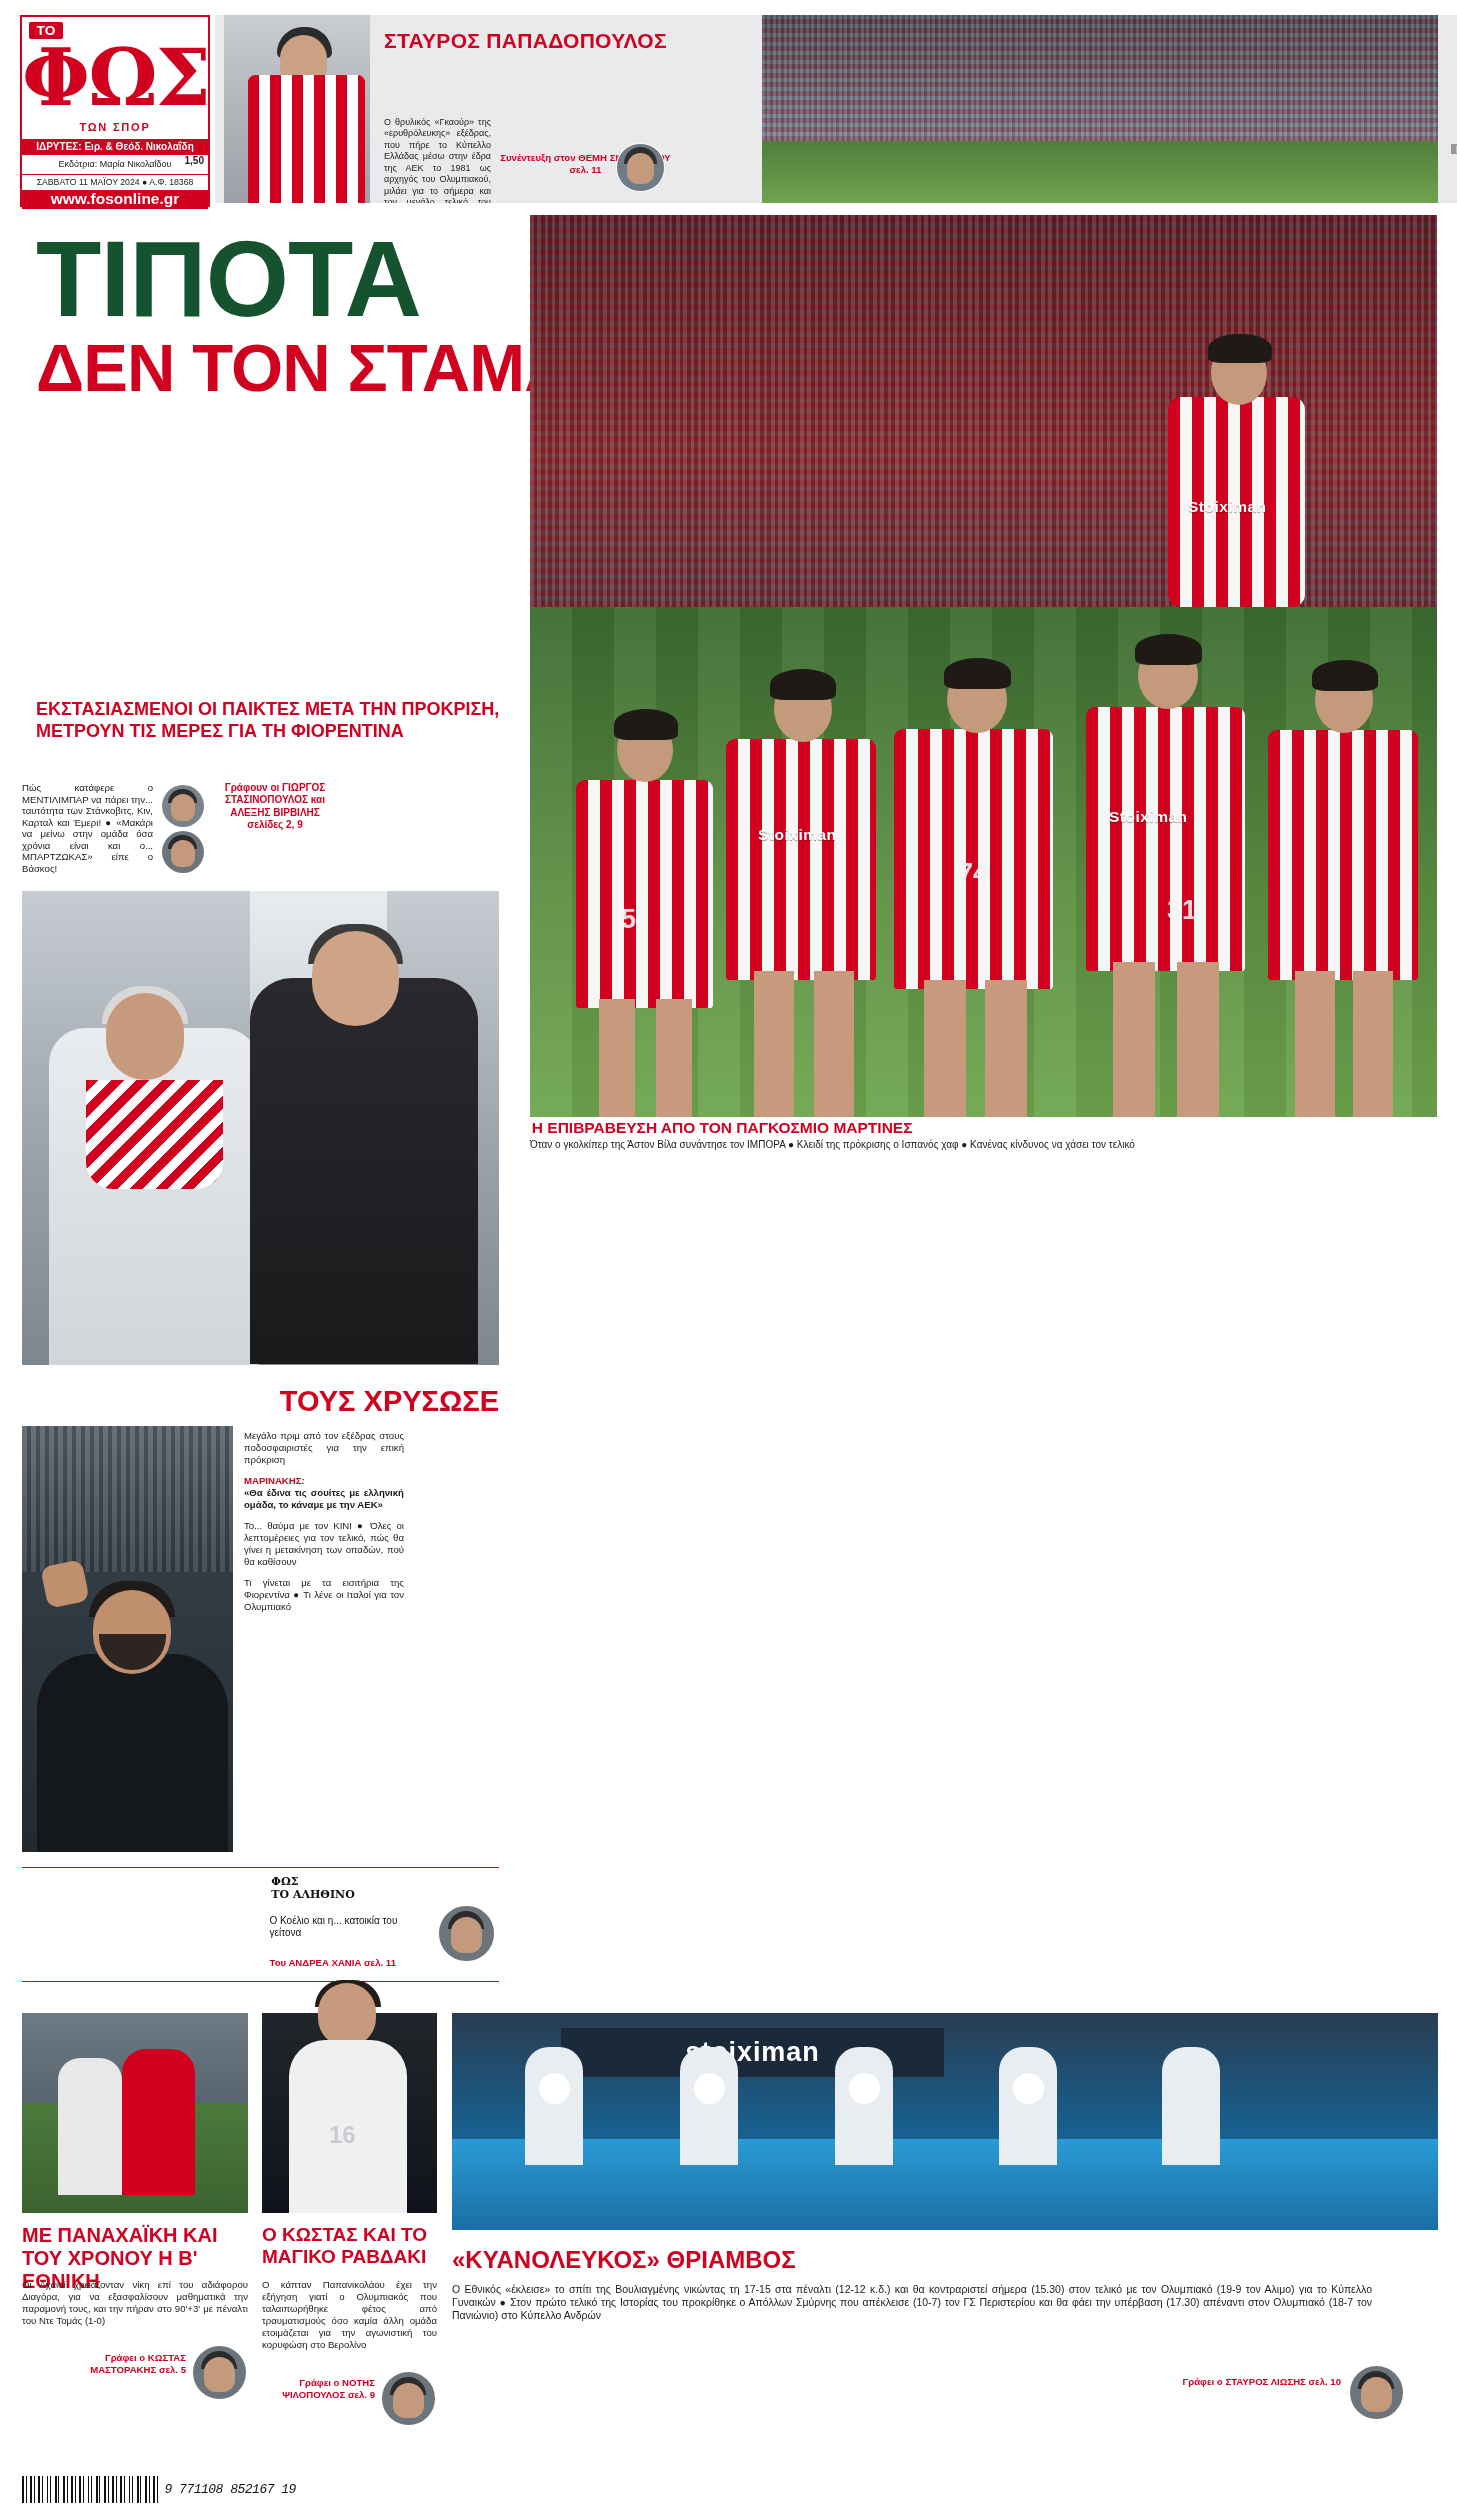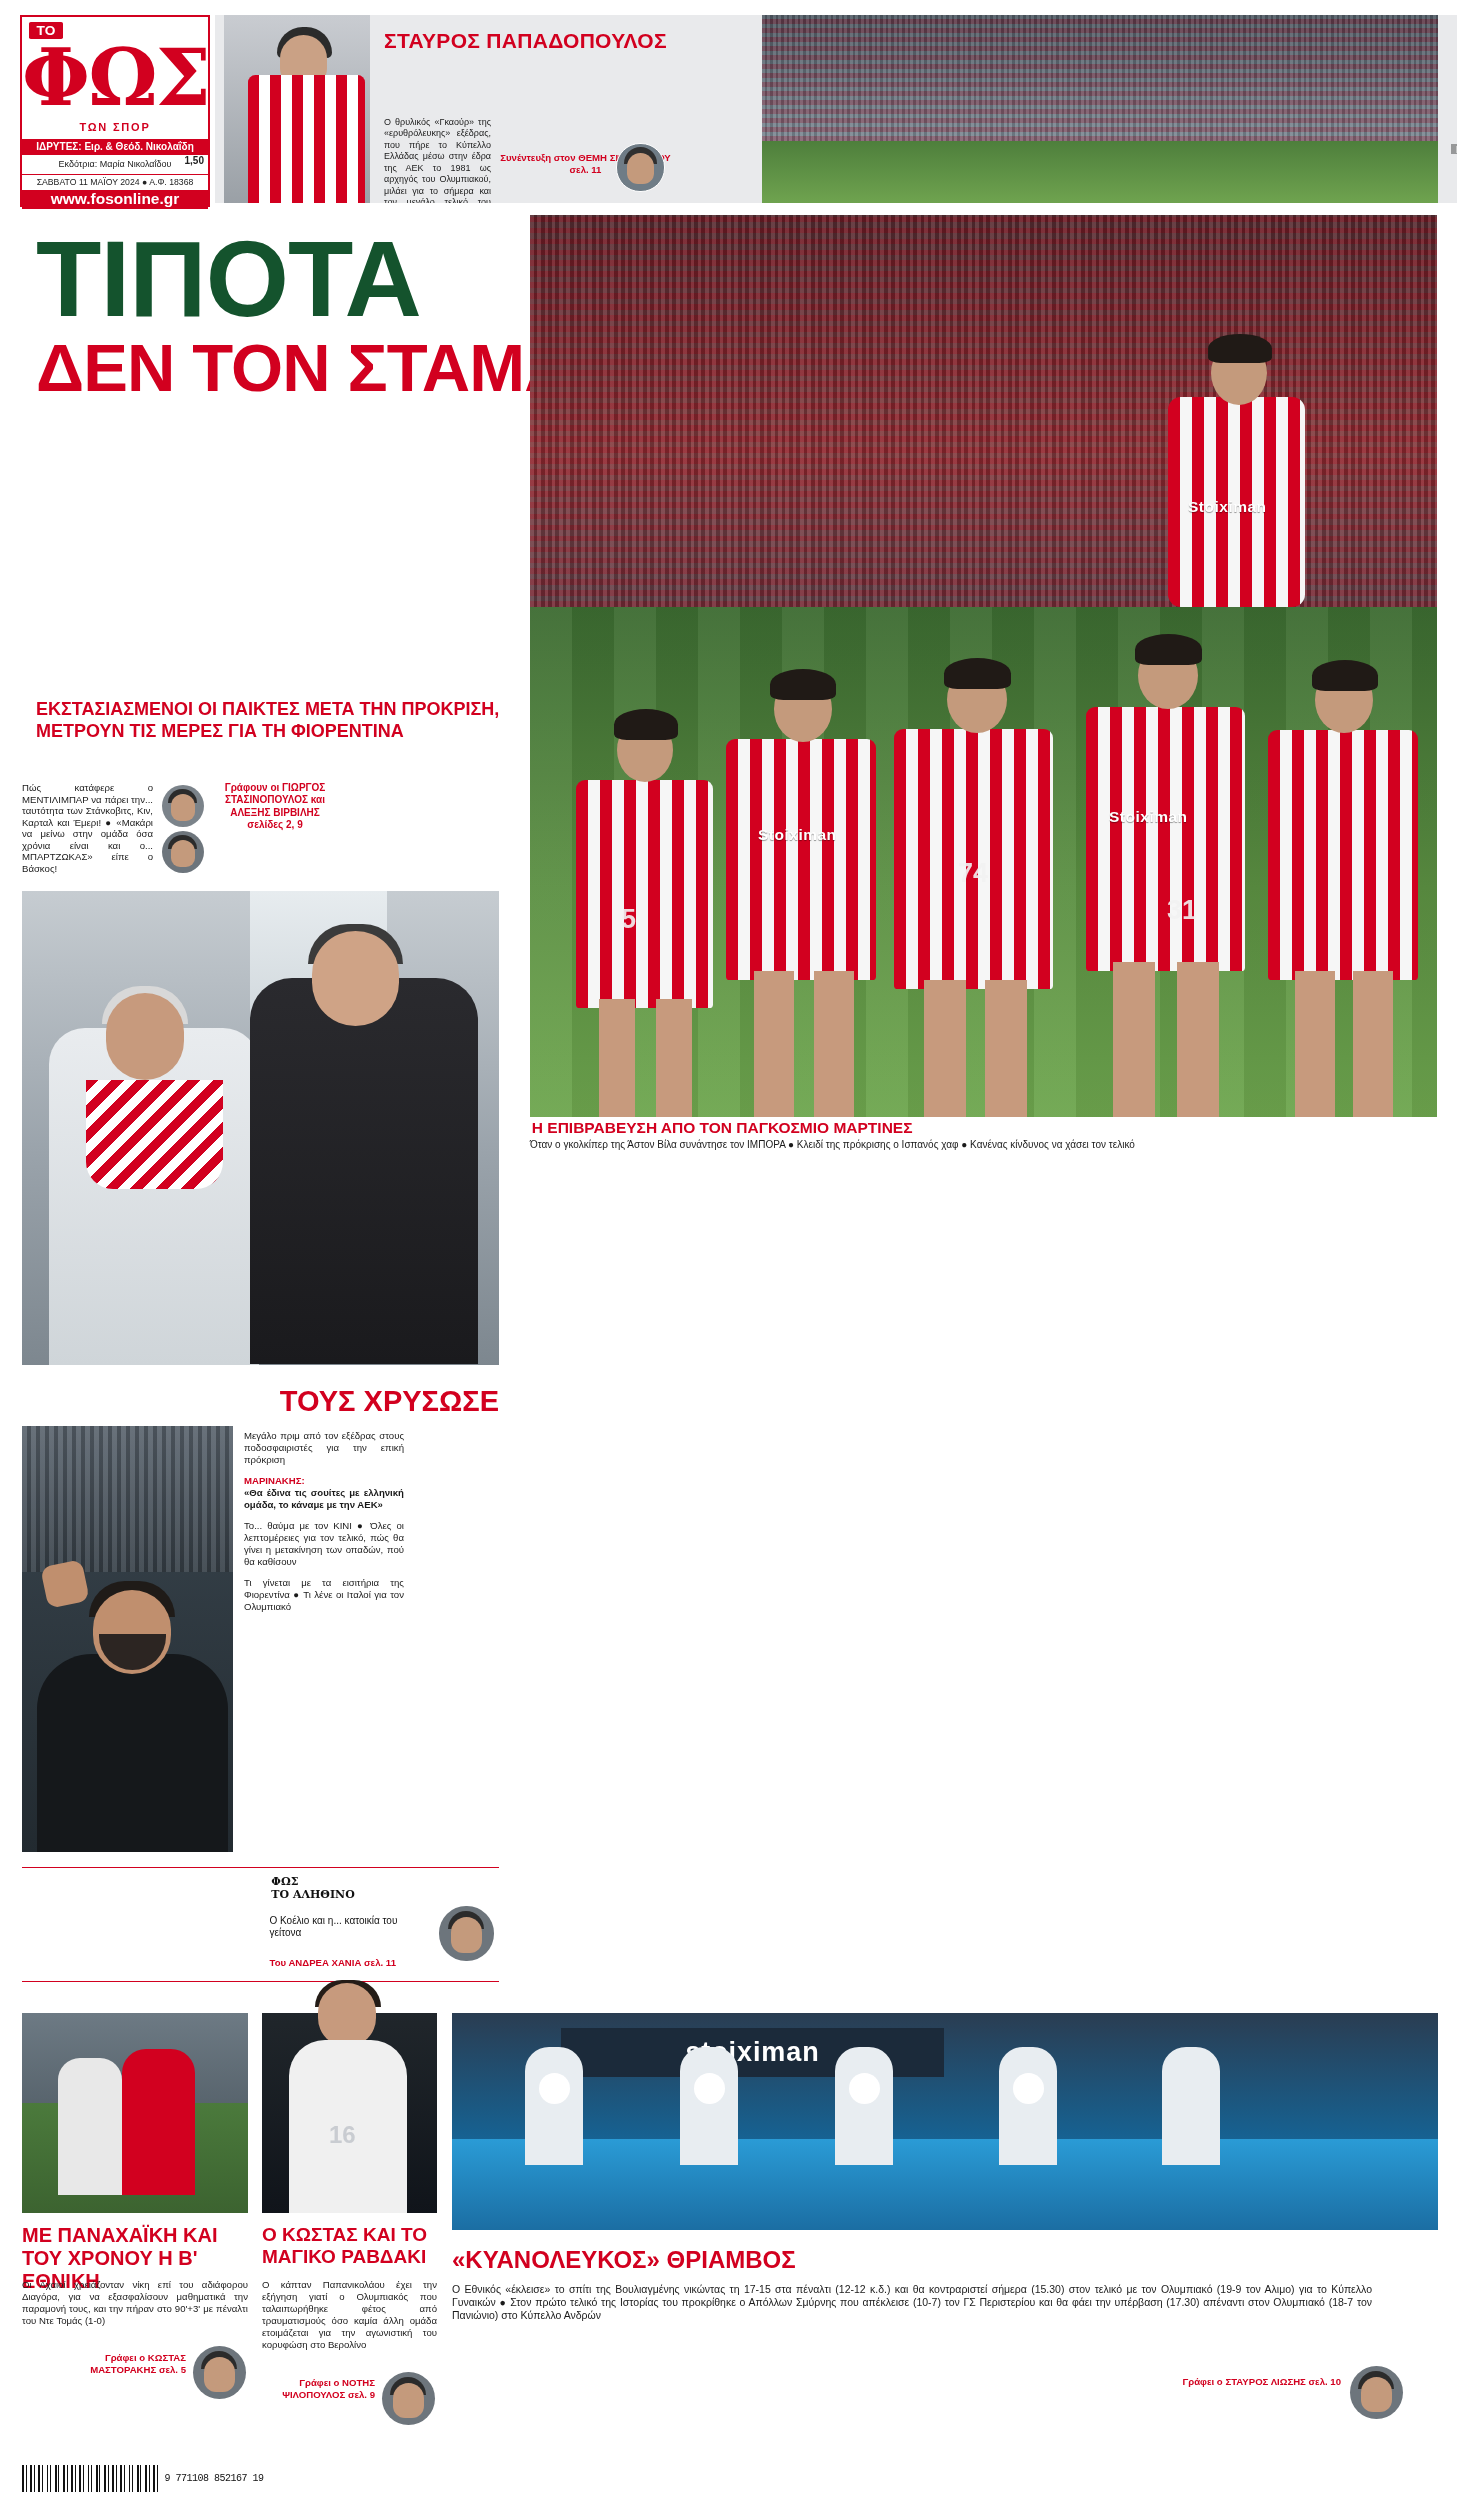--- a/index.html
+++ b/index.html
@@ -138,21 +138,21 @@
   .p-bk .head{position:absolute;left:56px;bottom:166px;width:58px;height:64px;background:#c79a7d;border-radius:29px;}
   .p-bk .hair{position:absolute;left:53px;bottom:206px;width:66px;height:27px;background:#241c17;border-radius:33px 33px 0 0;}
   .p-bk .n{position:absolute;left:67px;bottom:64px;font-size:24px;font-weight:bold;color:#c9ccd1;}
 
   .p-wp{position:absolute;inset:0;background:linear-gradient(180deg,#2a3d52,#17608f 55%,#1f86c0);}
   .p-wp .pool{position:absolute;left:0;bottom:0;width:100%;height:42%;background:linear-gradient(180deg,#2a9bd6,#1b6ea3);}
   .p-wp .banner{position:absolute;left:109px;top:14.6px;width:383px;height:49px;background:#1b2a3a;color:#fff;font-weight:bold;font-size:27px;display:flex;align-items:center;justify-content:center;letter-spacing:0.9px;}
   .p-wp .cap{position:absolute;border-radius:50%;background:#fff;width:31px;height:31px;}
   .p-wp .person{position:absolute;bottom:30%;width:58px;height:118px;background:#e8edf1;border-radius:24px 24px 0 0;}
 
-  .barcode{position:absolute;left:22px;bottom:20px;font-size:10px;color:#111;font-family:"Liberation Mono",monospace;letter-spacing:-0.5px;}
+  .barcode{position:absolute;left:22px;bottom:9px;font-size:13px;color:#111;font-family:"Liberation Mono",monospace;letter-spacing:-0.5px;font-style:italic;}
   .barcode .bars{display:inline-block;width:137px;height:27px;background:repeating-linear-gradient(90deg,#111 0 1.8px,#fff 1.8px 3.6px,#111 3.6px 4.6px,#fff 4.6px 8.2px);vertical-align:middle;margin-right:5.5px;}
 </style>
 </head>
 <body>
 
 <div class="page">
 
   <div class="masthead">
     <div class="mh-to">ΤΟ</div>
     <div class="mh-fos">ΦΩΣ</div>

